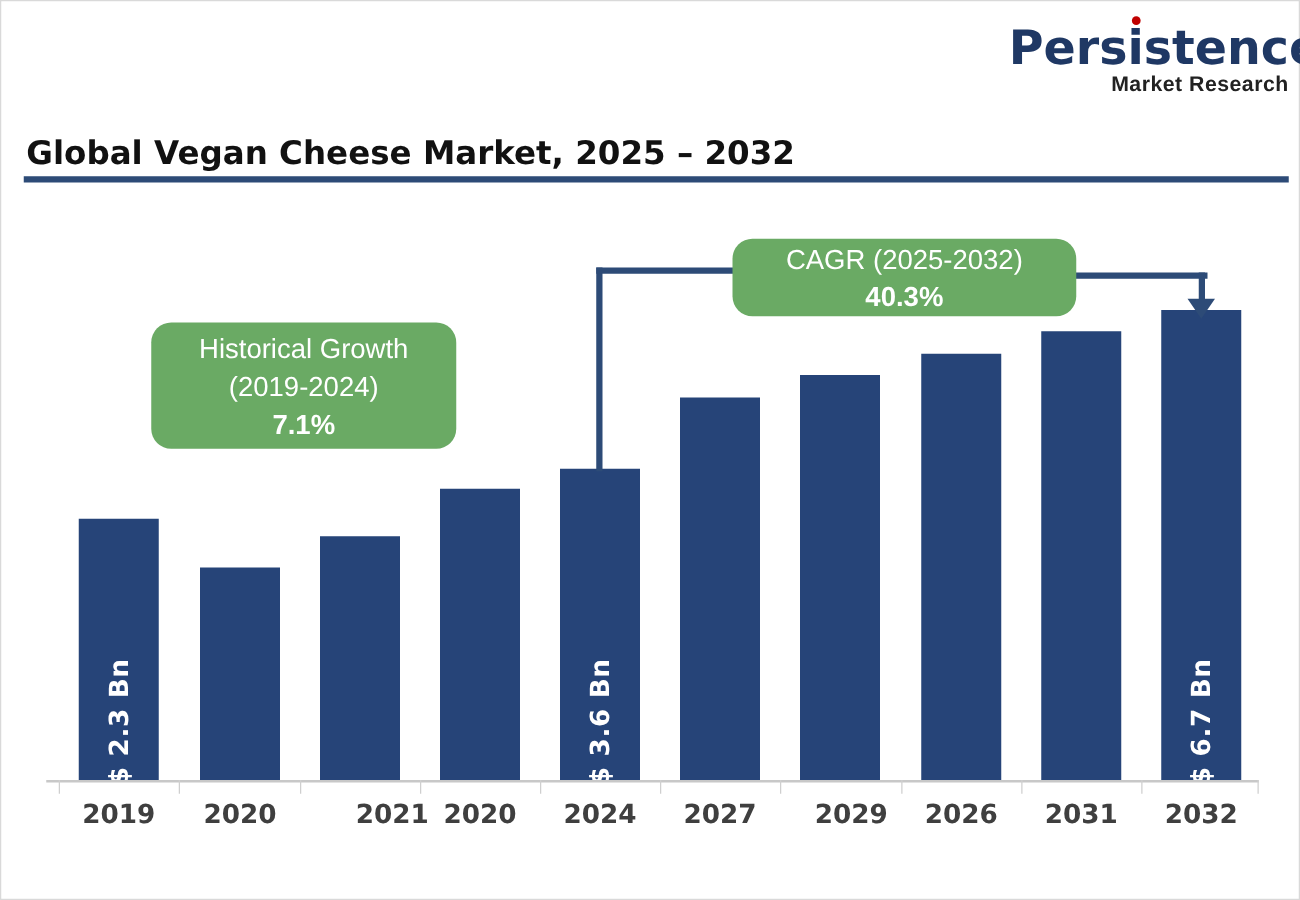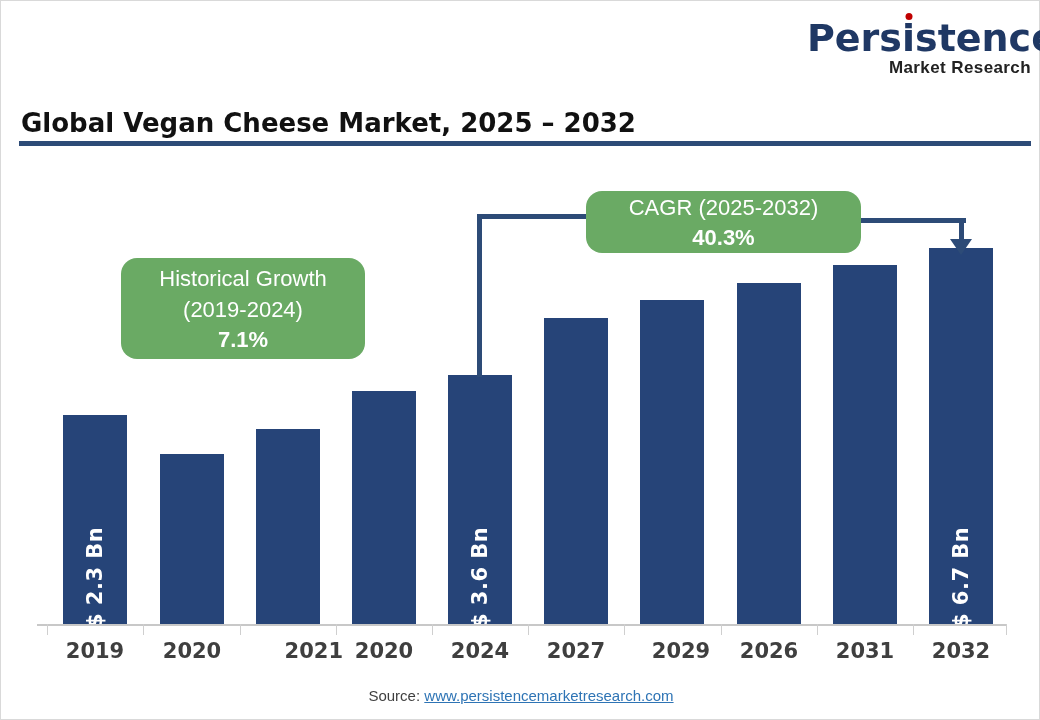--- a/index.html
+++ b/index.html
@@ -241,15 +241,14 @@
       <div class="val">7.1%</div>
     </div>
 
     <div class="callout" id="callout-cagr">
       <div class="l1">CAGR (2025-2032)</div>
       <div class="val">40.3%</div>
     </div>
 
   </div>
 
-  <div id="source"><span>Source: </span><a href="#">www.persistencemarketresearch.com</a></div>
 
 </div>
 
 </body></html>

